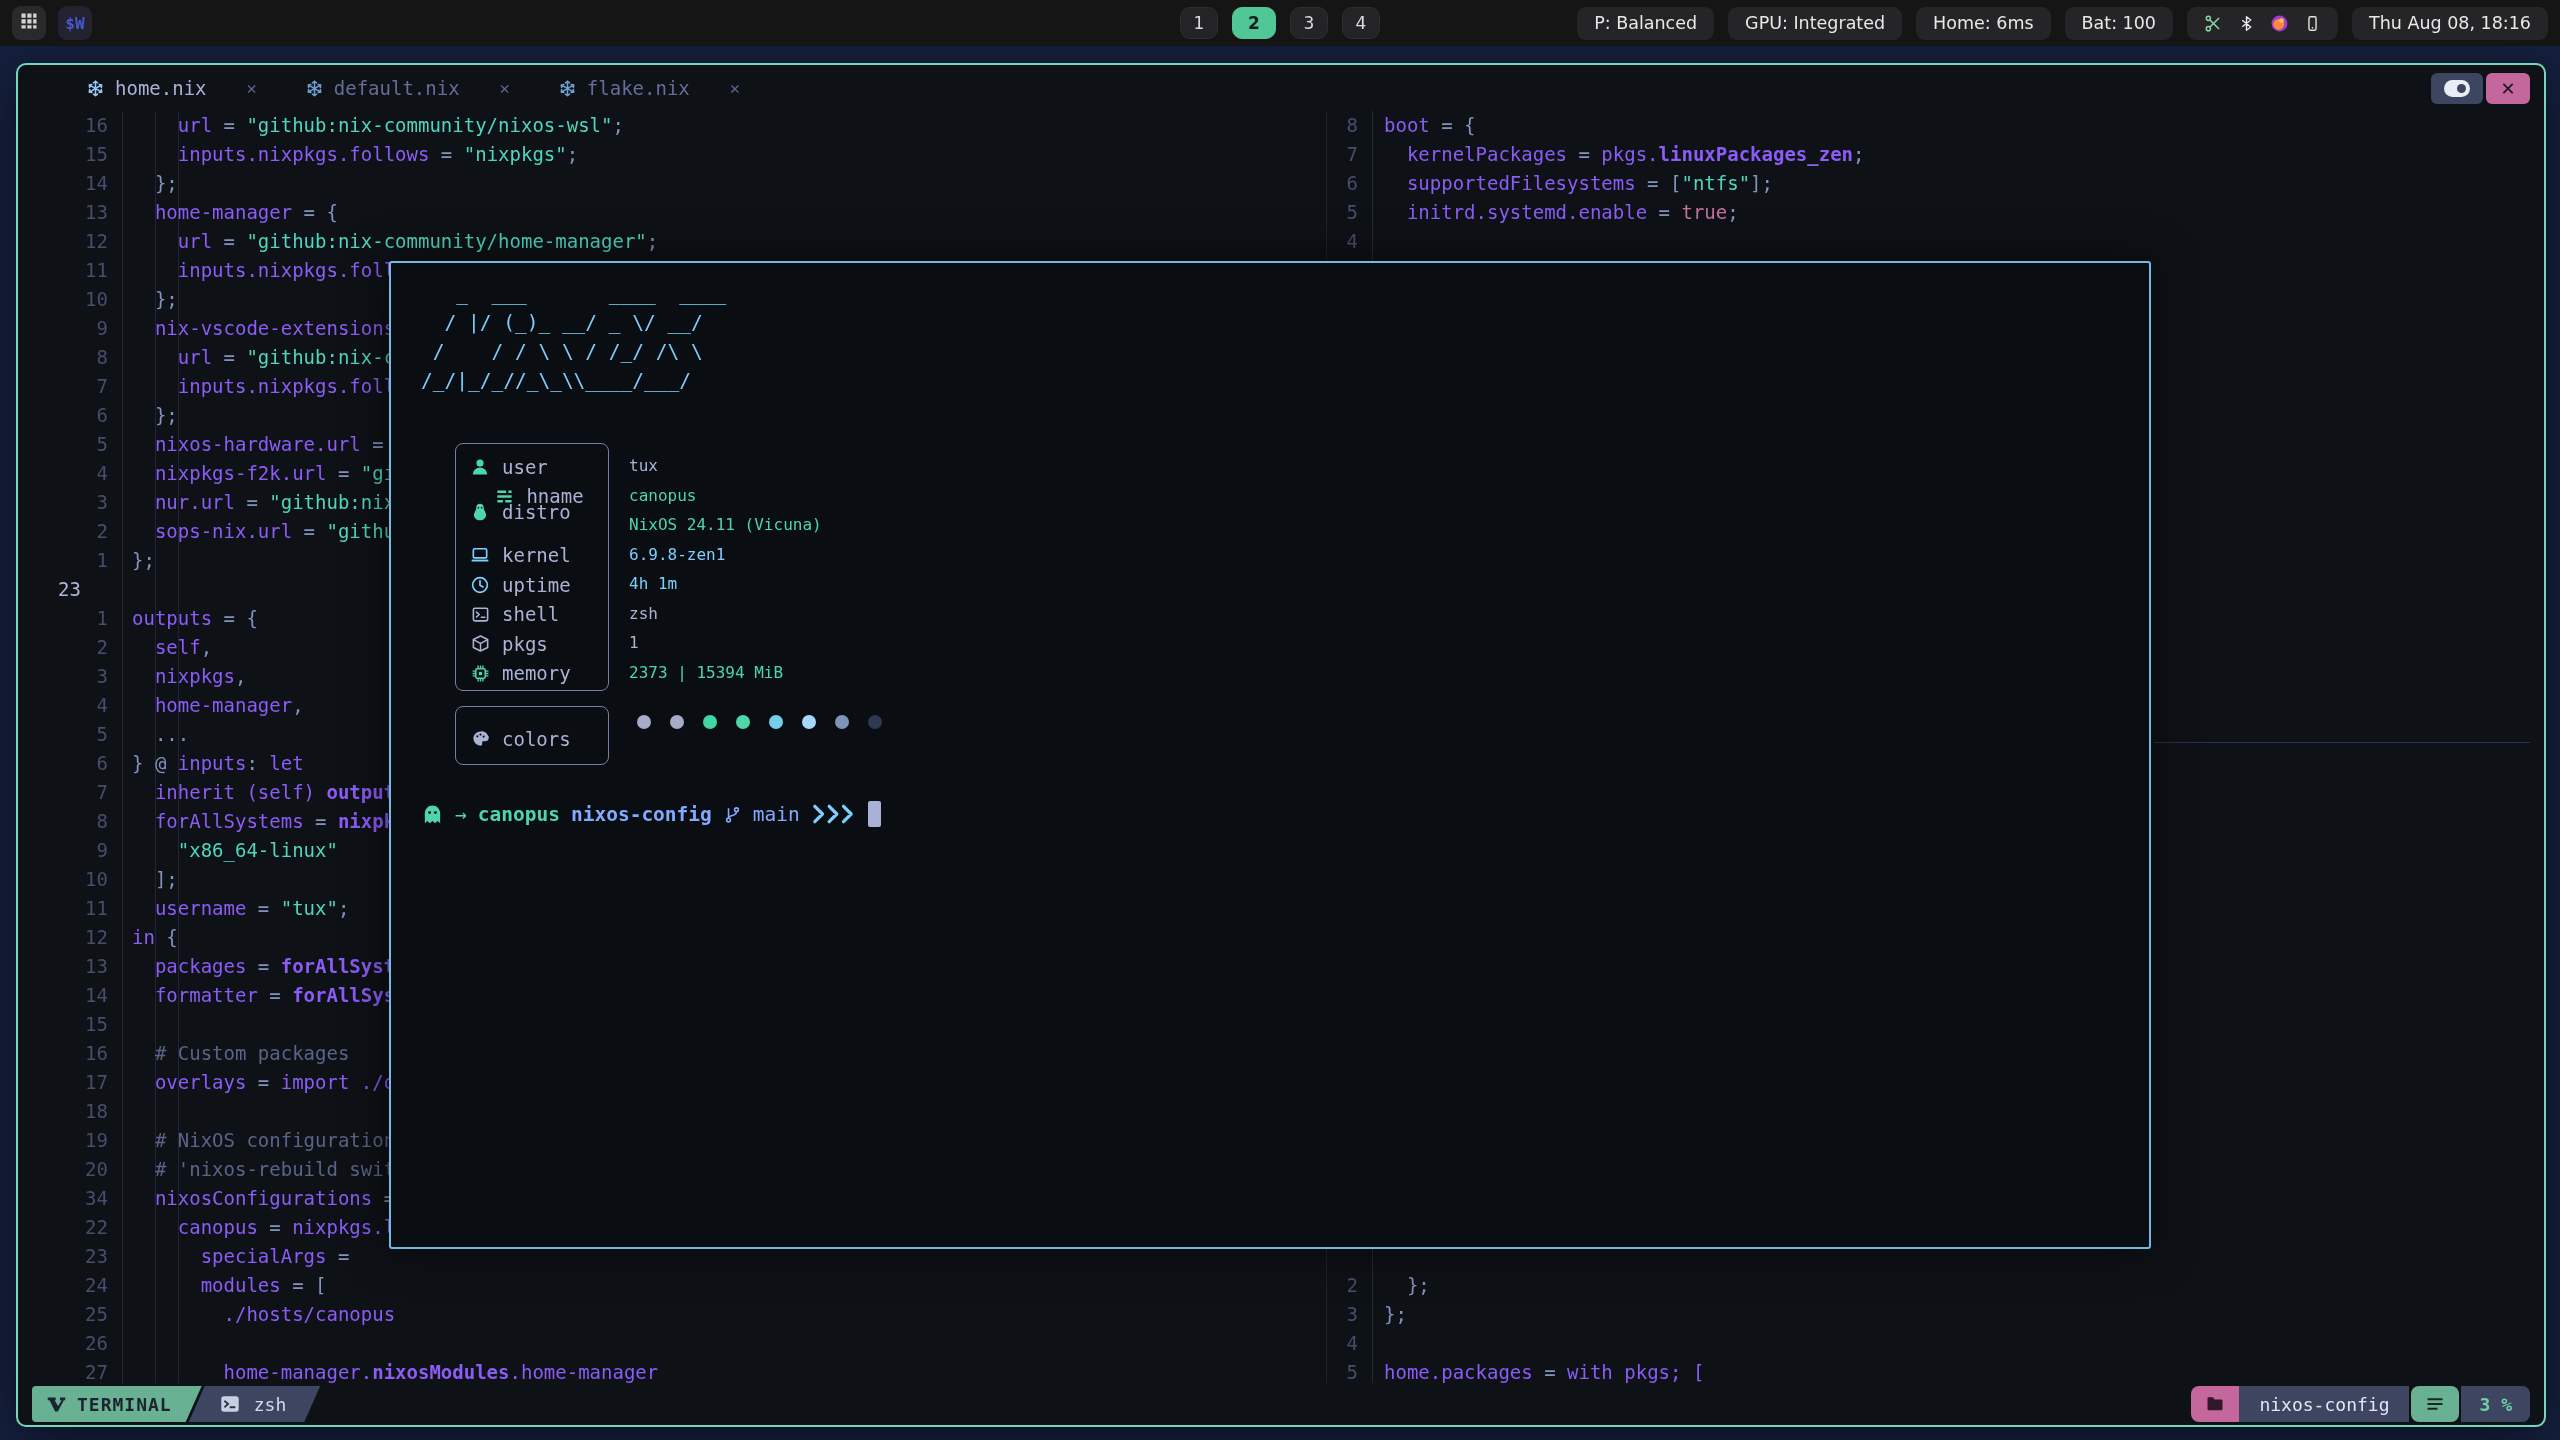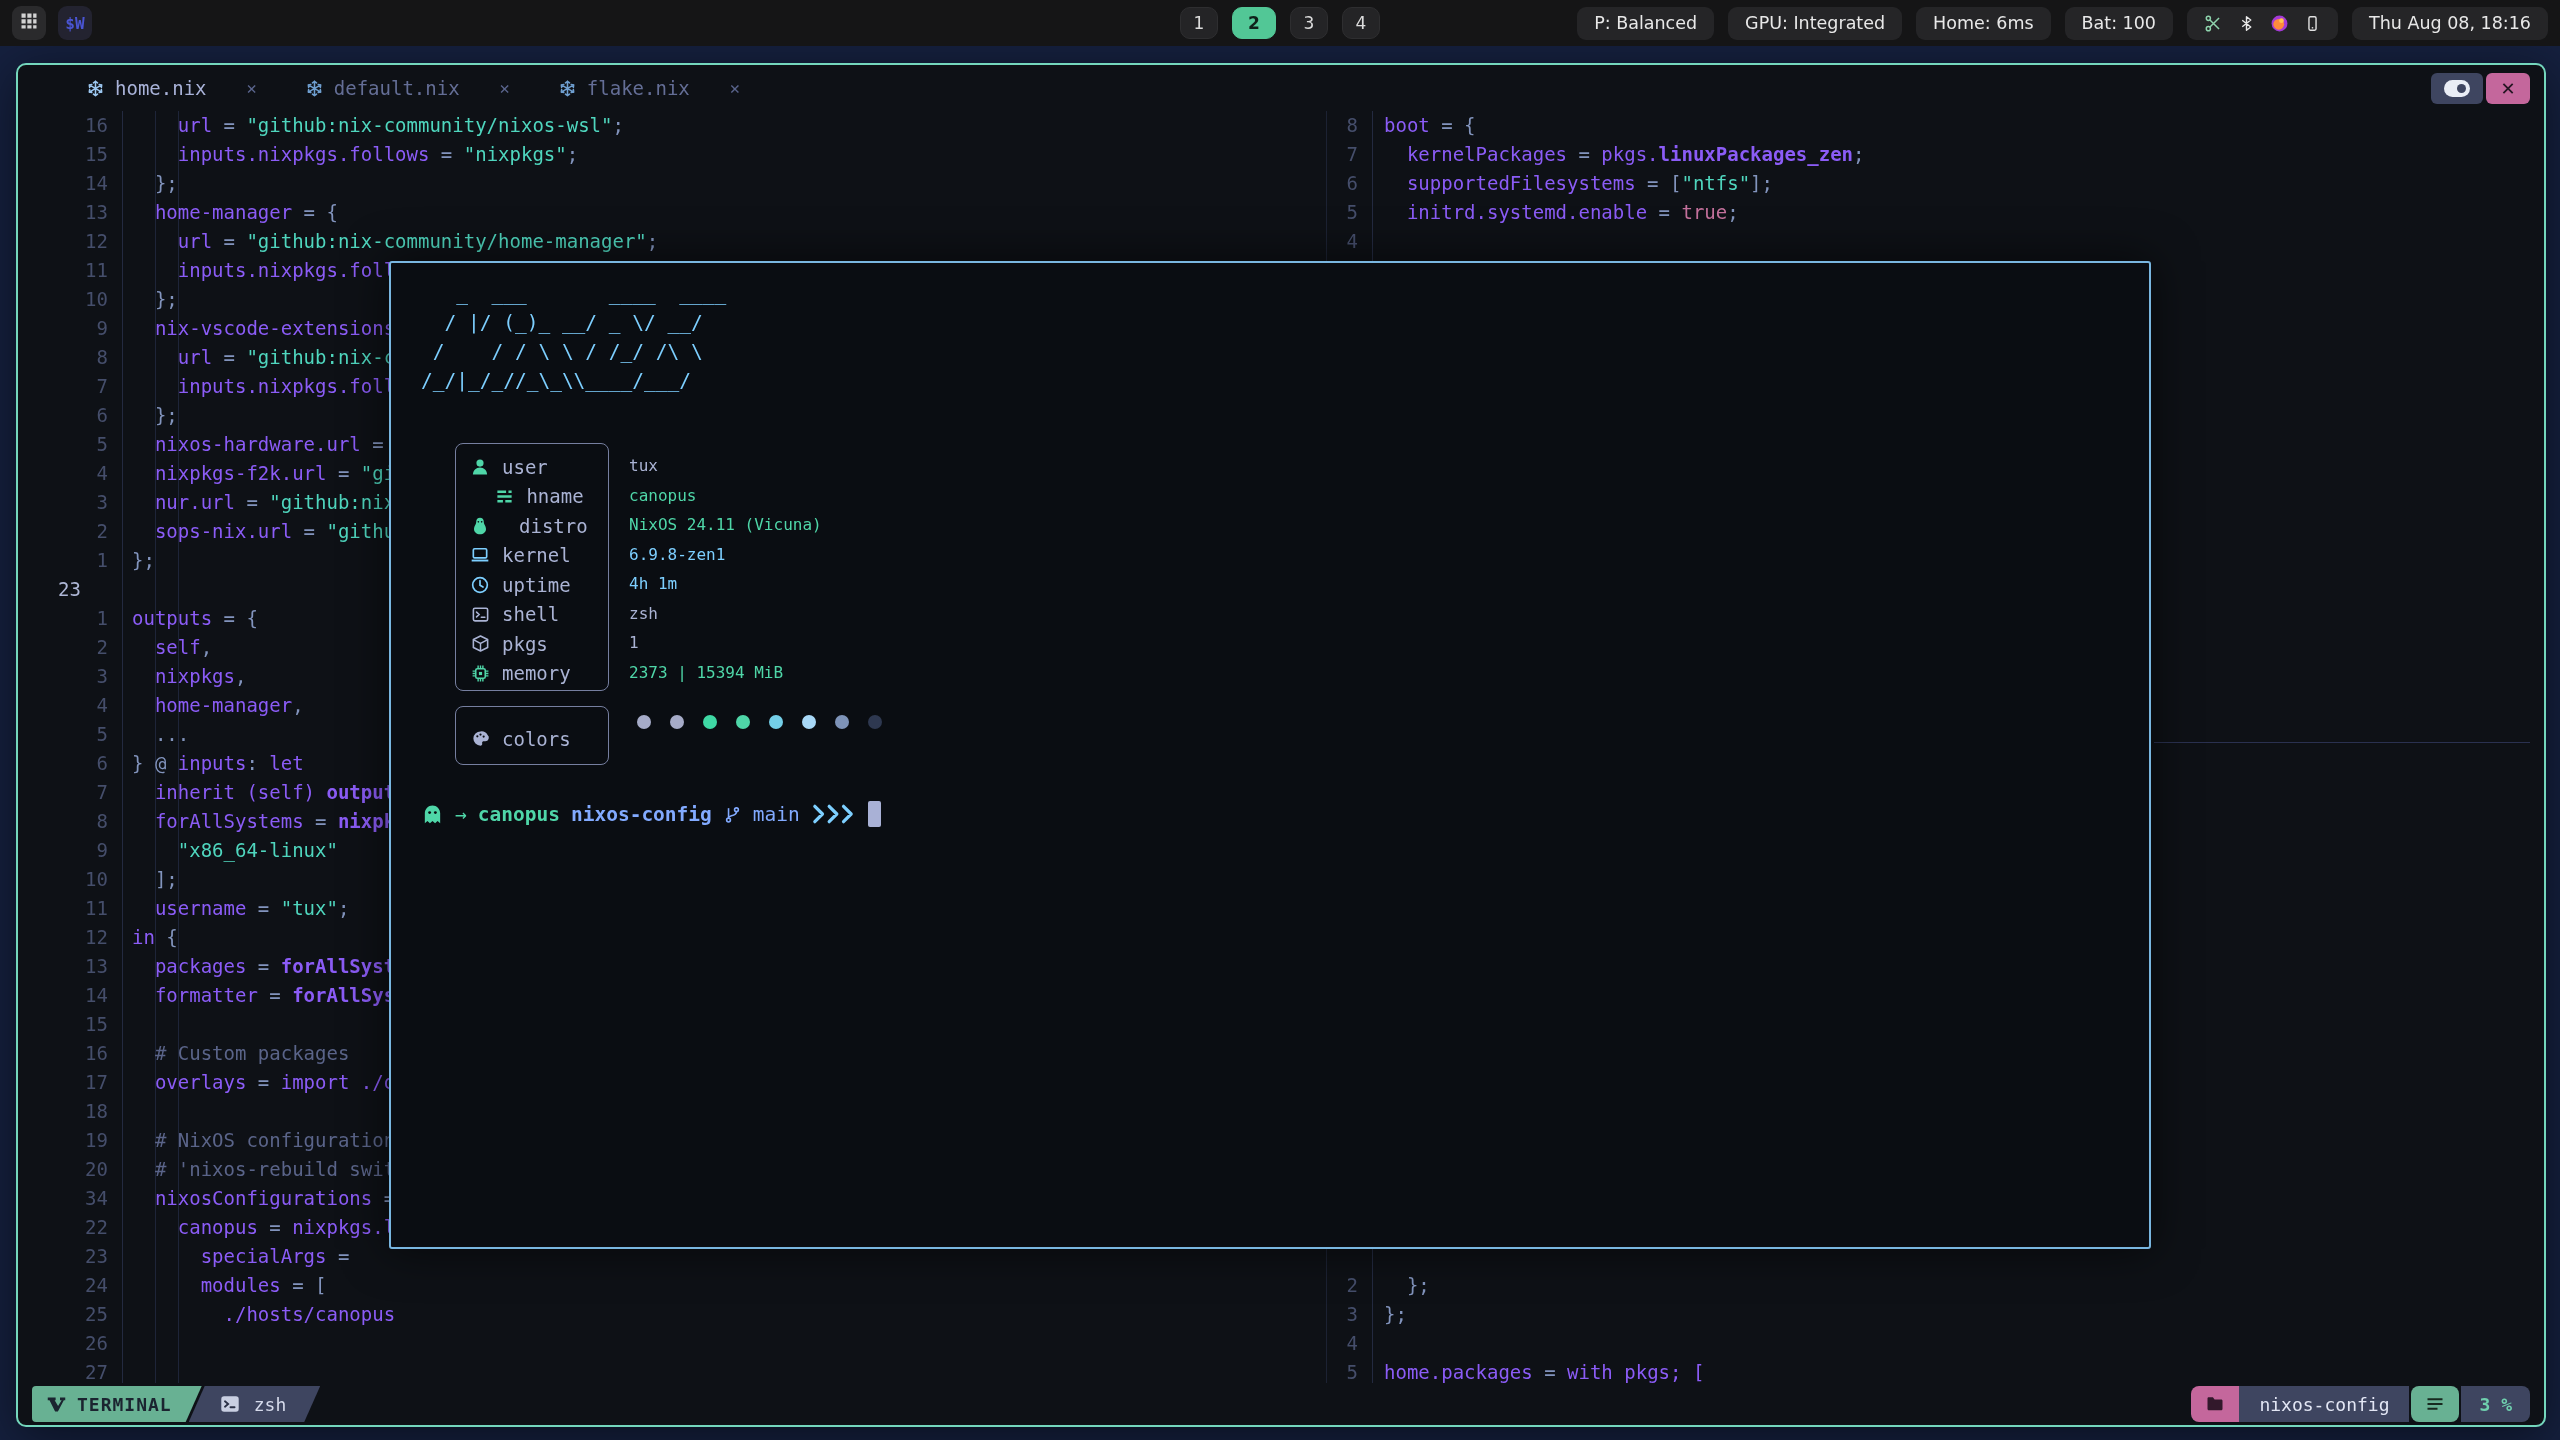--- a/index.html
+++ b/index.html
@@ -259,21 +259,21 @@
         <div class="row" style="top: 957px;"><span class="lnum">17</span><span class="codeline"><span class="tk-p">  overlays</span><span class="tk-o"> = </span><span class="tk-p">import ./overlays</span></span></div>
         <div class="row" style="top: 986px;"><span class="lnum">18</span><span class="codeline"></span></div>
         <div class="row" style="top: 1015px;"><span class="lnum">19</span><span class="codeline"><span class="tk-c">  # NixOS configurations</span></span></div>
         <div class="row" style="top: 1044px;"><span class="lnum">20</span><span class="codeline"><span class="tk-c">  # 'nixos-rebuild switch'</span></span></div>
         <div class="row" style="top: 1073px;"><span class="lnum">34</span><span class="codeline"><span class="tk-p">  nixosConfigurations</span><span class="tk-o"> = {</span></span></div>
         <div class="row" style="top: 1102px;"><span class="lnum">22</span><span class="codeline"><span class="tk-p">    canopus</span><span class="tk-o"> = </span><span class="tk-p">nixpkgs.lib.nixosSystem</span></span></div>
         <div class="row" style="top: 1131px;"><span class="lnum">23</span><span class="codeline"><span class="tk-p">      specialArgs</span><span class="tk-o"> = </span></span></div>
         <div class="row" style="top: 1160px;"><span class="lnum">24</span><span class="codeline"><span class="tk-p">      modules</span><span class="tk-o"> = [</span></span></div>
         <div class="row" style="top: 1189px;"><span class="lnum">25</span><span class="codeline"><span class="tk-p">        ./hosts/canopus</span></span></div>
         <div class="row" style="top: 1218px;"><span class="lnum">26</span><span class="codeline"></span></div>
-        <div class="row" style="top: 1247px;"><span class="lnum">27</span></div>
+        <div class="row" style="top: 1247px;"><span class="lnum">27</span><span class="codeline"><span class="tk-p">        home-manager.</span><span class="tk-b">nixosModules</span><span class="tk-p">.home-manager</span></span></div>
       </div>
     <div id="right-rows">
         <div class="row" style="top: 0px;"><span class="lnum">8</span><span class="codeline"><span class="tk-p">boot</span><span class="tk-o"> = {</span></span></div>
         <div class="row" style="top: 29px;"><span class="lnum">7</span><span class="codeline"><span class="tk-p">  kernelPackages</span><span class="tk-o"> = </span><span class="tk-p">pkgs.</span><span class="tk-b">linuxPackages_zen</span><span class="tk-o">;</span></span></div>
         <div class="row" style="top: 58px;"><span class="lnum">6</span><span class="codeline"><span class="tk-p">  supportedFilesystems</span><span class="tk-o"> = [</span><span class="tk-s">"ntfs"</span><span class="tk-o">];</span></span></div>
         <div class="row" style="top: 87px;"><span class="lnum">5</span><span class="codeline"><span class="tk-p">  initrd.systemd.enable</span><span class="tk-o"> = </span><span class="tk-k">true</span><span class="tk-o">;</span></span></div>
         <div class="row" style="top: 116px;"><span class="lnum">4</span><span class="codeline"></span></div>
         <div class="row" style="top: 1160px;"><span class="lnum">2</span><span class="codeline"><span class="tk-o">  };</span></span></div>
         <div class="row" style="top: 1189px;"><span class="lnum">3</span><span class="codeline"><span class="tk-o">};</span></span></div>
         <div class="row" style="top: 1218px;"><span class="lnum">4</span><span class="codeline"></span></div>
@@ -298,21 +298,21 @@
           <span class="flab">user</span>
         </div>
         <div class="fetch-row" style="top: 37.5px; justify-content: center;">
           <span class="fic ic-teal">
             <svg viewBox="0 0 24 24" width="19" height="19">
               <path fill="currentColor" d="M3 4.5h11v3H3zM17 4.5h4v3h-4zM3 10.5h18v3H3zM3 16.5h7v3H3zM13 16.5h8v3h-8z"></path>
             </svg>
           </span>
           <span class="flab">hname</span>
         </div>
-        <div class="fetch-row" style="top: 67px; gap: 17px;">
+        <div class="fetch-row" style="top: 53px;">
           <span class="fic ic-teal">
             <svg viewBox="0 0 24 24" width="20" height="20">
               <path fill="currentColor" d="M12 2C9.2 2 7.5 4 7.5 6.6c0 1.5-.3 2.6-1 3.8-.9 1.6-1.7 3.3-1.7 5.2 0 3.8 3.2 6.4 7.2 6.4s7.2-2.6 7.2-6.4c0-1.9-.8-3.6-1.7-5.2-.7-1.2-1-2.3-1-3.8C16.5 4 14.8 2 12 2z"></path>
               <circle cx="10" cy="7" r="1" fill="#0a0d12"></circle>
               <circle cx="14" cy="7" r="1" fill="#0a0d12"></circle>
             </svg>
           </span>
           <span class="flab">distro</span>
         </div>
         <div class="fetch-row" style="top: 96.5px;">

